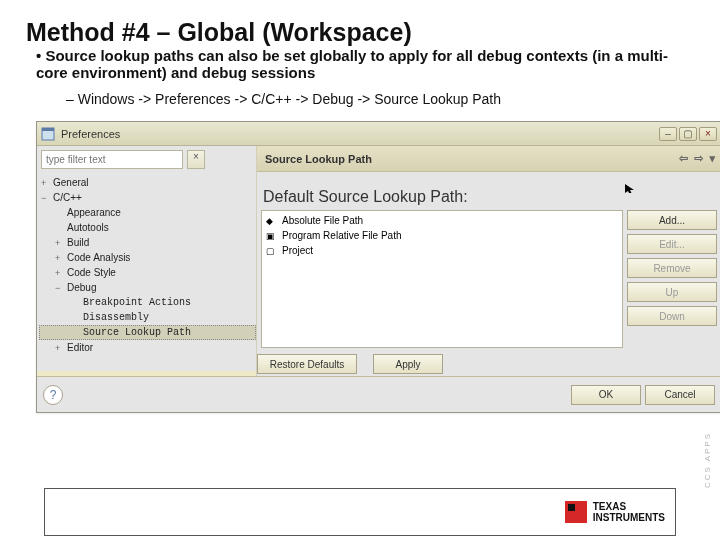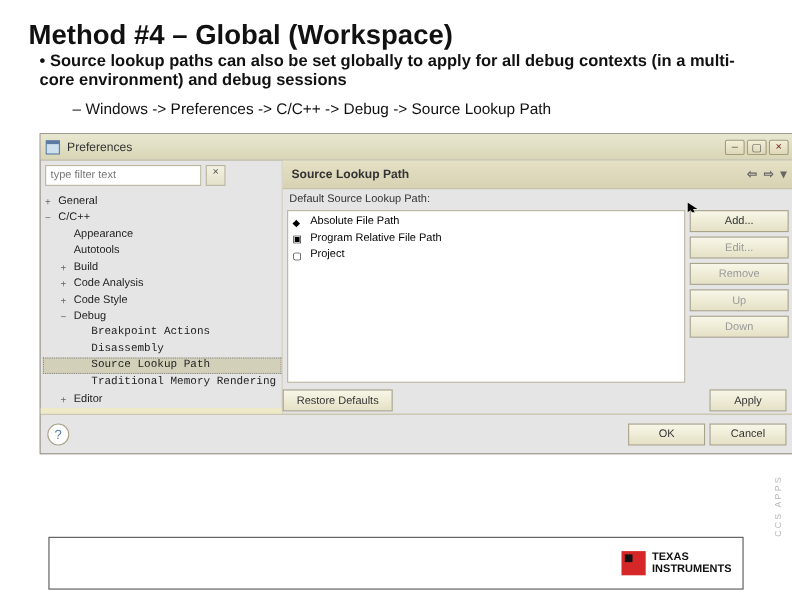--- a/index.html
+++ b/index.html
@@ -47,21 +47,21 @@
   .rcontent { flex:1; display:flex; padding:4px; gap:4px; }
   .listbox { flex:1; border:1px solid #b7b29a; background:#fff; font-size:10px; padding:2px; line-height:15px; }
   .listbox .li { padding-left:18px; position:relative; white-space:nowrap; }
   .listbox .li .ic { position:absolute; left:2px; top:1px; width:12px; height:12px; font-size:9px; }
   .rbuttons { width:90px; display:flex; flex-direction:column; gap:4px; }
   .btn { height:20px; border:1px solid #a9a38a; background:linear-gradient(#f8f6e7,#e5e1c6);
          font-size:10px; color:#333; display:flex; align-items:center; justify-content:center; }
   .btn.disabled { color:#999; }
   .cursor-dot { position:absolute; width:9px; height:9px; pointer-events:none; }
 
-  .restorerow { display:flex; justify-content:space-between; gap:0; padding:2px 6px 2px 0; }
+  .restorerow { display:flex; justify-content:flex-start; gap:16px; padding:2px 6px 2px 0; }
 
   .footer { height:36px; border-top:1px solid #c3bd9e; display:flex; align-items:center; padding:0 6px; }
   .help { width:20px; height:20px; border:1px solid #a9a38a; border-radius:10px;
           display:flex; align-items:center; justify-content:center; font-size:12px; color:#5a7aa5; background:#fff; }
   .footer .sp { flex:1; }
   .footer .btn { width:70px; }
 
   .brandbar { position:absolute; left:44px; right:44px; bottom:4px; height:48px;
               border:0.5px solid #555; display:flex; align-items:center; justify-content:flex-end;
               padding-right:10px; }
@@ -106,37 +106,36 @@
             <div class="item"><span class="tw">−</span><span>C/C++</span></div>
             <div class="item lv2"><span>Appearance</span></div>
             <div class="item lv2"><span>Autotools</span></div>
             <div class="item lv2"><span class="tw">+</span><span>Build</span></div>
             <div class="item lv2"><span class="tw">+</span><span>Code Analysis</span></div>
             <div class="item lv2"><span class="tw">+</span><span>Code Style</span></div>
             <div class="item lv2"><span class="tw">−</span><span>Debug</span></div>
             <div class="item lv3"><span>Breakpoint Actions</span></div>
             <div class="item lv3"><span>Disassembly</span></div>
             <div class="item lv3 sel"><span>Source Lookup Path</span></div>
-            <div class="item lv3"><span>Traditional Memory Rendering</span></div>
             <div class="item lv2"><span class="tw">+</span><span>Editor</span></div>
             <div class="item lv2"></div>
           </div>
         <div class="lvbar"></div>
       </div>
 
       <div class="right">
         <div class="righthead">
           <span>Source Lookup Path</span>
           <span class="tools">
             <span>⇦</span>
             <span>⇨</span>
             <span>▾</span>
           </span>
         </div>
-        <div style="font-size:10px;color:#333;padding:4px 4px 0 6px">Default Source Lookup Path:</div>
+        <div style="font-size:16px;color:#333;padding:16px 4px 0 6px">Default Source Lookup Path:</div>
         <div class="rcontent">
           <div class="listbox" id="lookup">
               <div class="li"><span class="ic">◆</span><span>Absolute File Path</span></div>
               <div class="li"><span class="ic">▣</span><span>Program Relative File Path</span></div>
               <div class="li"><span class="ic">▢</span><span>Project</span></div>
             </div>
           <div class="rbuttons">
             <div class="btn">Add...</div>
             <svg class="cursor-dot" style="left:588px;top:62px" width="12" height="12">
                 <path d="M0 0 L0 9 L3 7 L5 11 L7 10 L5 6 L9 6 Z" fill="#000"></path>

